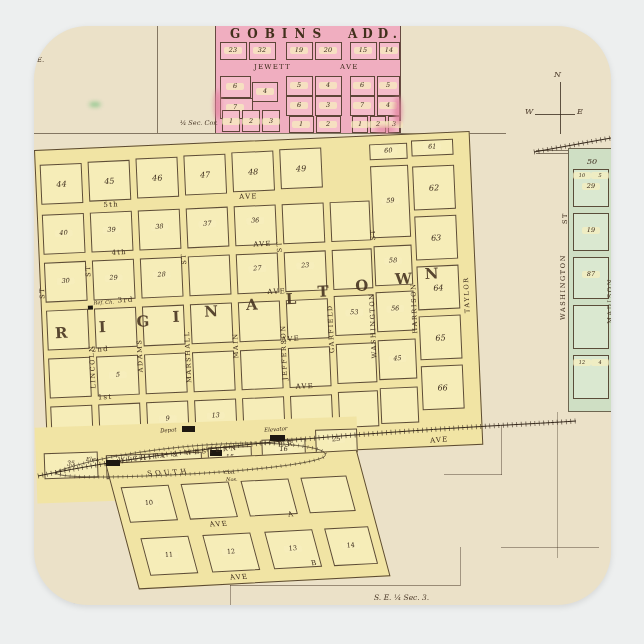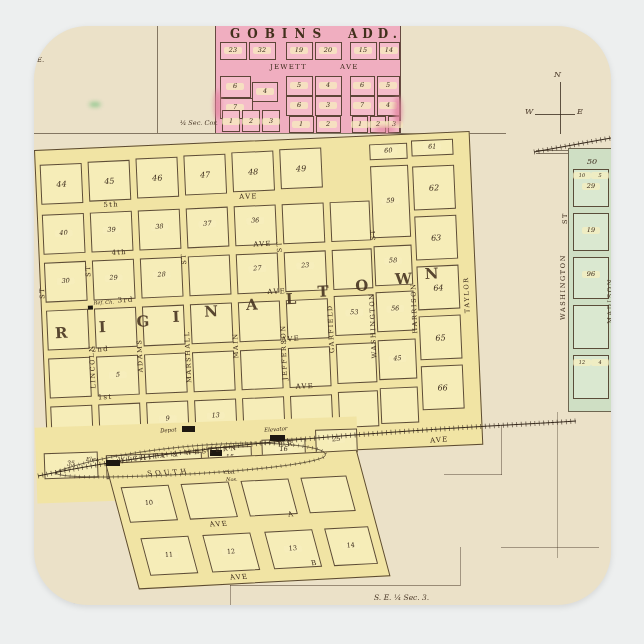--- a/index.html
+++ b/index.html
@@ -72,21 +72,21 @@
     <i class="n" style="left:46px;top:21px">32</i>
     <div class="blk" style="left:70px;top:16px;width:27px;height:18px"></div>
     <i class="n" style="left:83px;top:21px">19</i>
     <div class="blk" style="left:99px;top:16px;width:27px;height:18px"></div>
     <i class="n" style="left:112px;top:21px">20</i>
     <div class="blk" style="left:134px;top:16px;width:27px;height:18px"></div>
     <i class="n" style="left:147px;top:21px">15</i>
     <div class="blk" style="left:163px;top:16px;width:21px;height:18px"></div>
     <i class="n" style="left:173px;top:21px">14</i>
 
-    <span class="hst" style="left:54px;top:37px">JEWETT</span>
+    <span class="hst" style="left:38px;top:37px">JEWETT</span>
     <span class="hst" style="left:124px;top:37px">AVE</span>
 
     <div class="blk" style="left:4px;top:50px;width:31px;height:22px"></div>
     <i class="n" style="left:19px;top:57px">6</i>
     <div class="blk" style="left:36px;top:56px;width:26px;height:20px"></div>
     <i class="n" style="left:49px;top:62px">4</i>
     <div class="blk" style="left:4px;top:72px;width:33px;height:21px"></div>
     <i class="n" style="left:19px;top:78px">7</i>
     <div class="blk" style="left:6px;top:84px;width:18px;height:22px"></div>
     <i class="n" style="left:15px;top:92px">1</i>
@@ -300,21 +300,21 @@
 
   <div class="a greenbg" style="left:534px;top:122px;width:43px;height:264px">
     <i class="bigN" style="left:23px;top:8px">50</i>
     <div class="blk lots" style="left:4px;top:20px;width:36px;height:38px"></div>
     <i class="n" style="left:22px;top:34px">29</i>
     <i class="n" style="left:13px;top:23px;font-size:5px">10</i>
     <i class="n" style="left:31px;top:23px;font-size:5px">5</i>
     <div class="blk lots" style="left:4px;top:64px;width:36px;height:38px"></div>
     <i class="n" style="left:22px;top:78px">19</i>
     <div class="blk vlots" style="left:4px;top:108px;width:36px;height:42px"></div>
-    <i class="n" style="left:22px;top:122px">96</i>
+    <i class="n" style="left:22px;top:122px">87</i>
     <div class="blk vlots" style="left:4px;top:156px;width:36px;height:44px"></div>
     <div class="blk lots" style="left:4px;top:206px;width:36px;height:44px"></div>
     <i class="n" style="left:13px;top:210px;font-size:5px">12</i>
     <i class="n" style="left:31px;top:210px;font-size:5px">4</i>
   </div>
   <span class="vst" style="left:527px;top:186px">ST</span>
   <span class="vst" style="left:525px;top:228px">WASHINGTON</span>
   <span class="vst" style="left:572px;top:252px;opacity:.9">MADISON</span>
 
   <svg class="a" style="left:0;top:0" width="577" height="579" viewBox="0 0 577 579">

